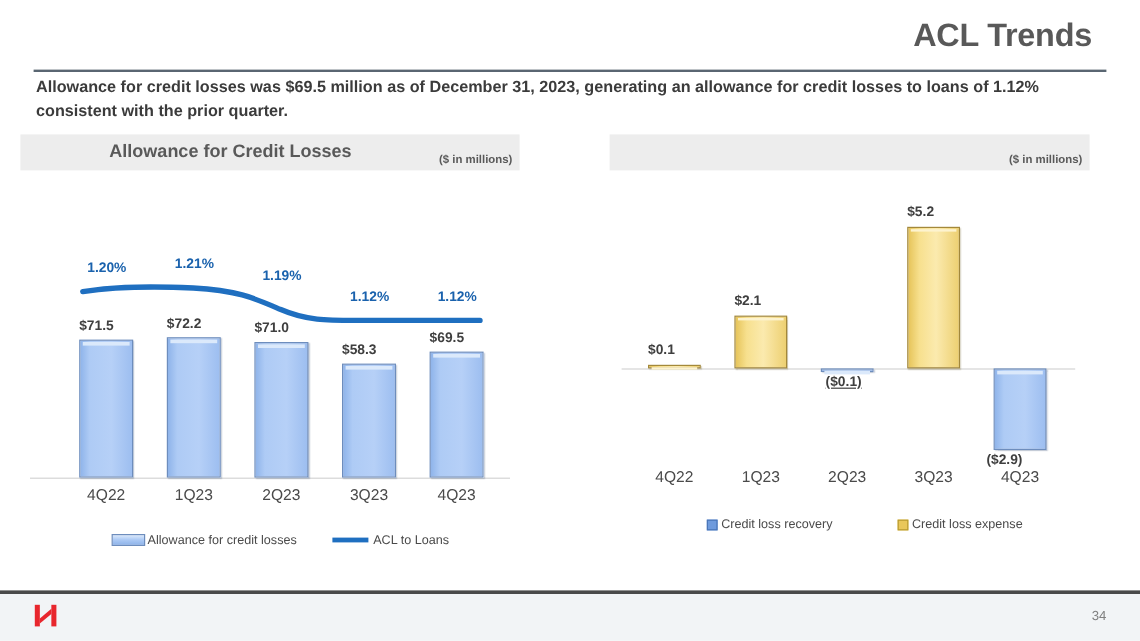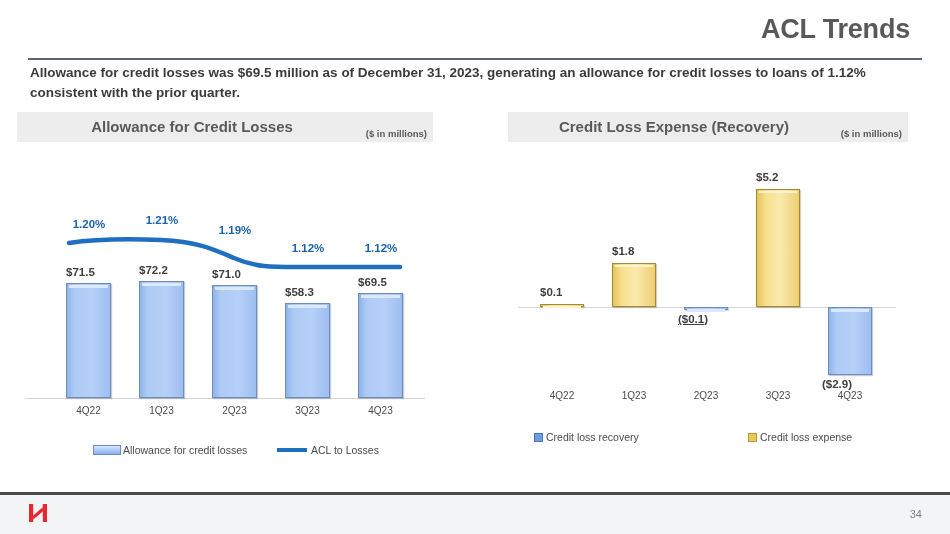--- a/index.html
+++ b/index.html
@@ -120,21 +120,21 @@
   .bar-label {
     position: absolute;
     font-size: 11.5px;
     font-weight: bold;
     color: #3f3f3f;
     white-space: nowrap;
   }
   .axis-label {
     position: absolute;
     text-align: center;
-    font-size: 10px;
+    font-size: 13px;
     color: #4a4a4a;
     white-space: nowrap;
   }
   .line-label {
     position: absolute;
     text-align: center;
     font-size: 11.5px;
     font-weight: bold;
     color: #1a62ad;
     white-space: nowrap;
@@ -261,54 +261,53 @@
   <div class="axis-label" style="left:268px; top:255px; width:45px;">3Q23</div>
   <div class="axis-label" style="left:341px; top:255px; width:45px;">4Q23</div>
 </div>
 
 <div class="legend" style="left:93px; top:444px;">
   <span class="legend-swatch-bar"></span>
   <span>Allowance for credit losses</span>
 </div>
 <div class="legend" style="left:277px; top:444px;">
   <span class="legend-swatch-line"></span>
-  <span>ACL to Losses</span>
+  <span>ACL to Loans</span>
 </div>
 
 <div class="panel" id="panel-right">
   <div class="panel-header">
-    <div class="panel-header-title">Credit Loss Expense (Recovery)</div>
     <div class="panel-units">($ in millions)</div>
   </div>
 </div>
 
 <div class="plot" id="plot-right">
 
   <div class="axis-line" style="left:10px; top:157px; width:378px;"></div>
 
   <div class="bar bar-yellow" style="left:32px;  top:154px; width:44px; height:3px;"></div>
   <div class="bar bar-yellow" style="left:104px; top:113px; width:44px; height:44px;"></div>
   <div class="bar bar-blue" style="left:176px; top:157px; width:44px; height:3px;"></div>
   <div class="bar bar-yellow" style="left:248px; top:39px;  width:44px; height:118px;"></div>
   <div class="bar bar-blue" style="left:320px; top:157px; width:44px; height:68px;"></div>
 
   <div class="bar-label" style="left:32px;  top:136px; width:44px;">$0.1</div>
-  <div class="bar-label" style="left:104px; top:95px;  width:44px;">$1.8</div>
-  <div class="bar-label" style="left:170px; top:163px; width:56px;text-decoration:underline;">($0.1)</div>
+  <div class="bar-label" style="left:104px; top:95px;  width:44px;">$2.1</div>
+  <div class="bar-label" style="left:180px; top:163px; width:56px;text-decoration:underline;">($0.1)</div>
   <div class="bar-label" style="left:248px; top:21px;  width:44px;">$5.2</div>
   <div class="bar-label" style="left:314px; top:228px; width:56px;">($2.9)</div>
 
   <div class="axis-label" style="left:32px;  top:240px; width:44px;">4Q22</div>
   <div class="axis-label" style="left:104px; top:240px; width:44px;">1Q23</div>
   <div class="axis-label" style="left:176px; top:240px; width:44px;">2Q23</div>
   <div class="axis-label" style="left:248px; top:240px; width:44px;">3Q23</div>
   <div class="axis-label" style="left:320px; top:240px; width:44px;">4Q23</div>
 </div>
 
-<div class="legend" style="left:534px; top:431px;">
+<div class="legend" style="left:589px; top:431px;">
   <span class="legend-swatch-sq sq-blue"></span>
   <span>Credit loss recovery</span>
 </div>
 <div class="legend" style="left:748px; top:431px;">
   <span class="legend-swatch-sq sq-yellow"></span>
   <span>Credit loss expense</span>
 </div>
 
 <div id="footer-rule"></div>
 <div id="footer">

